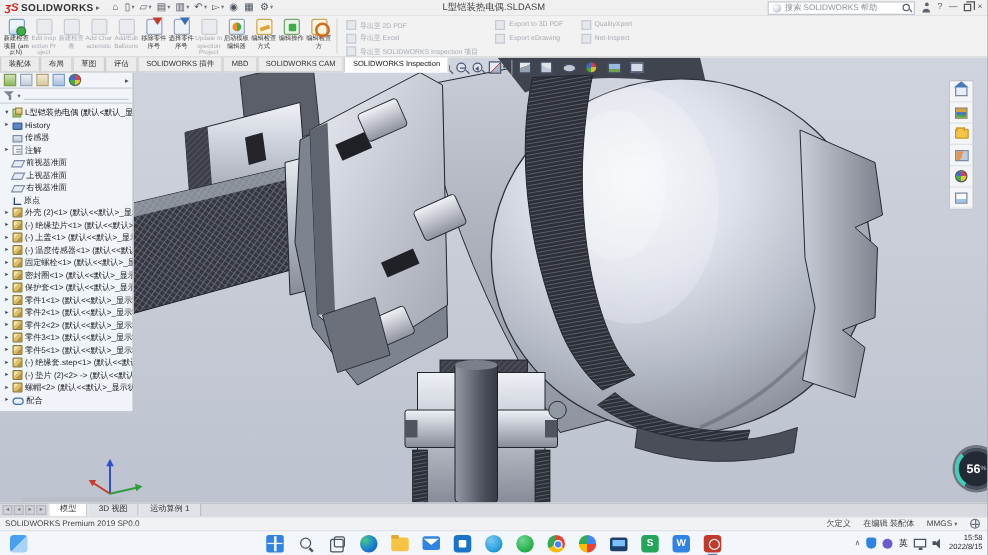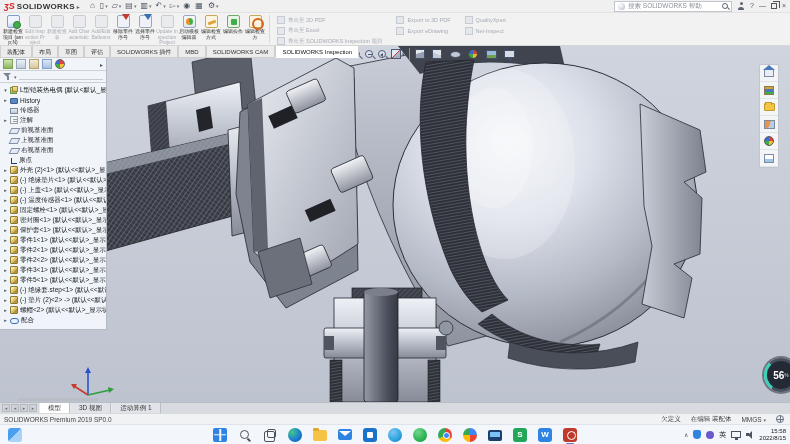--- a/index.html
+++ b/index.html
@@ -252,20 +252,21 @@
         <span class="qat-it">
           <b>▦</b>
           <em></em>
         </span>
 
         <span class="qat-it">
           <b>⚙</b>
           <em>▾</em>
         </span>
       </div>
+    <div class="doc-title">L型铠装热电偶.SLDASM</div>
     <div class="tb-right">
       <div class="searchbox">
         <span class="search-s"></span>
         <span class="search-ph">搜索 SOLIDWORKS 帮助</span>
         <span class="mag"></span>
       </div>
       <span class="person"></span>
       <span class="tb-btn">?</span>
       <span class="tb-btn">—</span>
       <span class="win-restore"></span>

